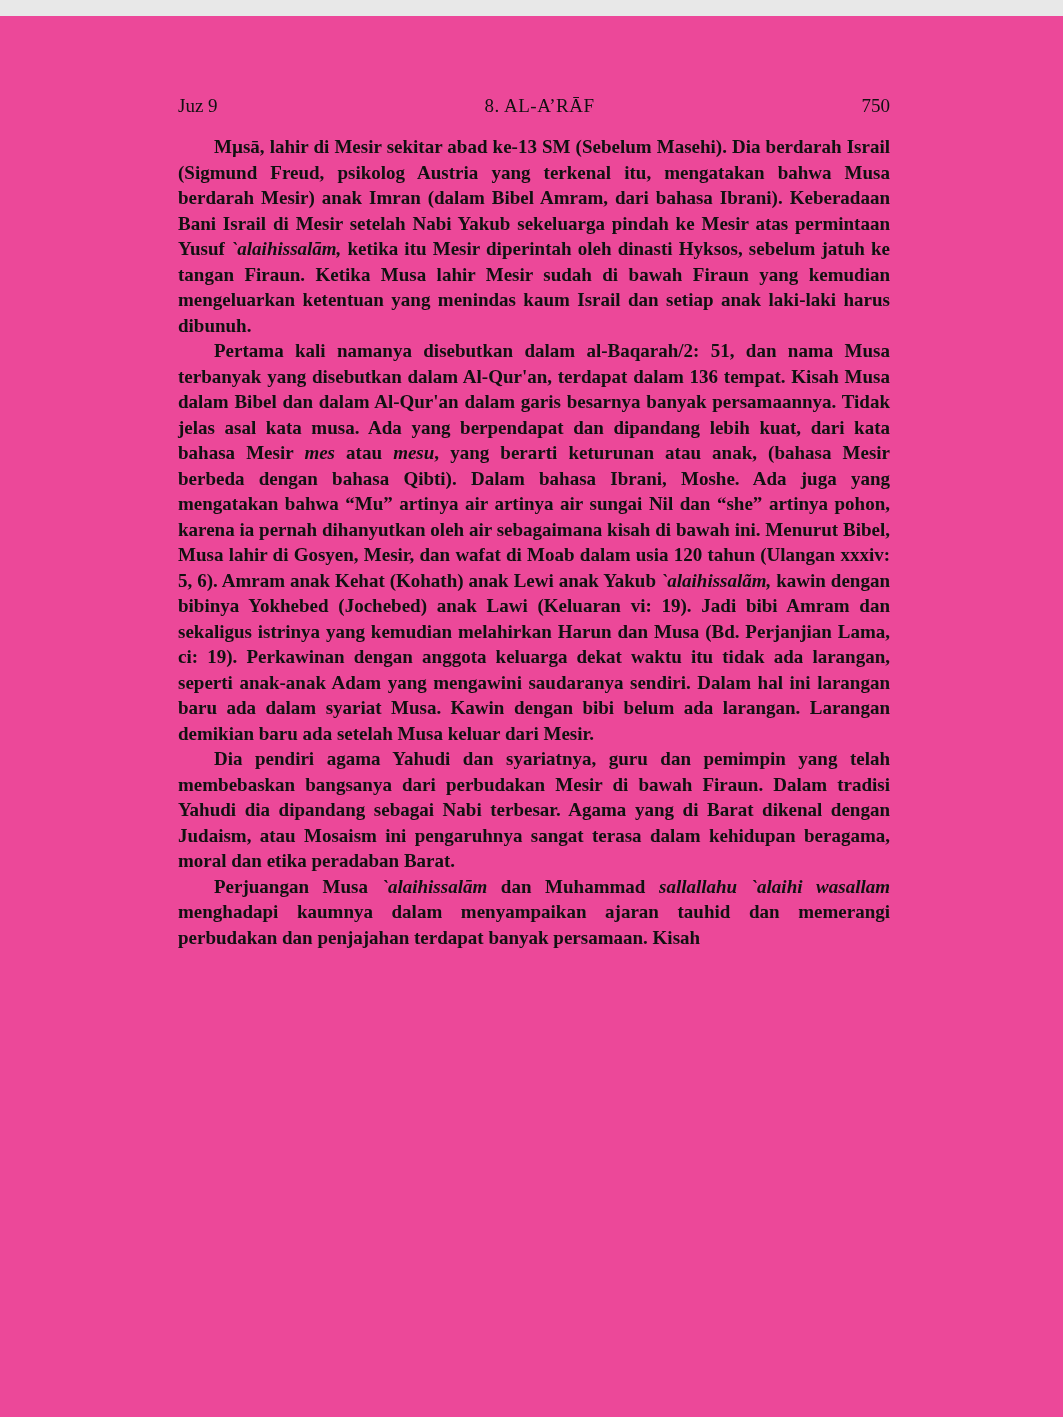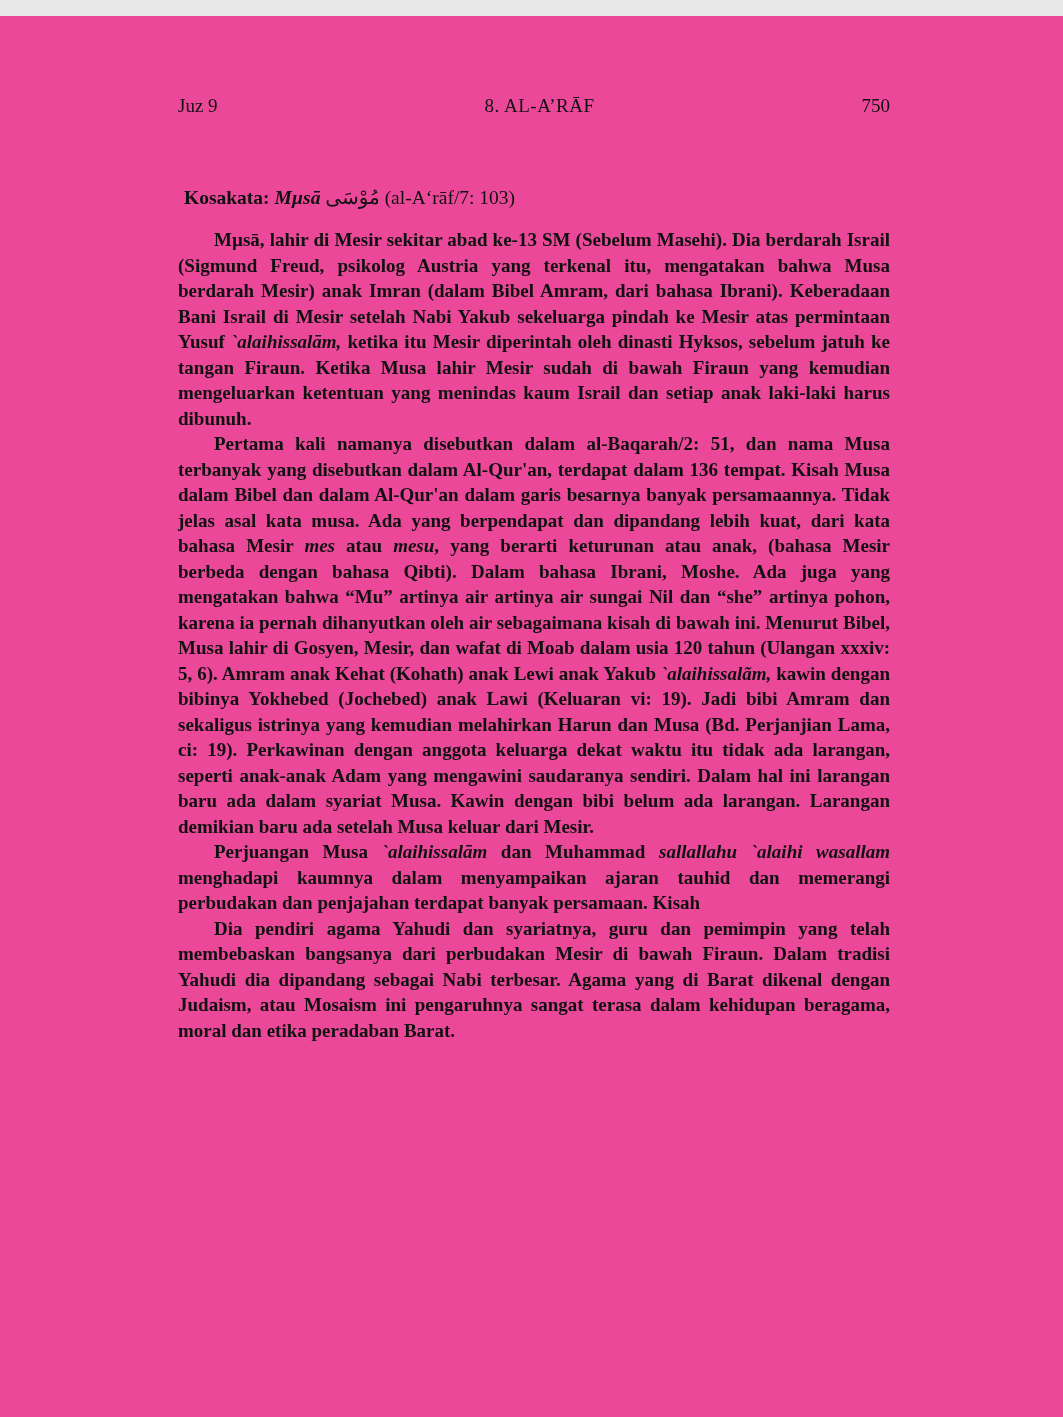--- a/index.html
+++ b/index.html
@@ -80,31 +80,22 @@
 <div class="page">
   <div class="content">
 
     <div class="page-header">
       <span class="left">Juz 9</span>
       <span class="center">8. AL-A’RĀF</span>
       <span class="right">750</span>
     </div>
 
 
-    <div class="kosakata">
-      <span class="label">Kosakata:</span>
-      <span> </span>
-      <span class="term">Mµsā</span>
-      <span> </span>
-      <span class="arabic">مُوْسَى</span>
-      <span> </span>
-      <span class="ref">(al-A‘rāf/7: 103)</span>
-    </div>
 
     <div class="body-paragraphs">
         <p class="para"><span>Mµsā, lahir di Mesir sekitar abad ke-13 SM (Sebelum Masehi). Dia berdarah Israil (Sigmund Freud, psikolog Austria yang terkenal itu, mengatakan bahwa Musa berdarah Mesir) anak Imran (dalam Bibel Amram, dari bahasa Ibrani). Keberadaan Bani Israil di Mesir setelah Nabi Yakub sekeluarga pindah ke Mesir atas permintaan Yusuf </span><span class="it">`alaihissalām,</span><span> ketika itu Mesir diperintah oleh dinasti Hyksos, sebelum jatuh ke tangan Firaun. Ketika Musa lahir Mesir sudah di bawah Firaun yang kemudian mengeluarkan ketentuan yang menindas kaum Israil dan setiap anak laki-laki harus dibunuh.</span></p>
         <p class="para"><span>Pertama kali namanya disebutkan dalam al-Baqarah/2: 51, dan nama Musa terbanyak yang disebutkan dalam Al-Qur'an, terdapat dalam 136 tempat. Kisah Musa dalam Bibel dan dalam Al-Qur'an dalam garis besarnya banyak persamaannya. Tidak jelas asal kata musa. Ada yang berpendapat dan dipandang lebih kuat, dari kata bahasa Mesir </span><span class="it">mes</span><span> atau </span><span class="it">mesu</span><span>, yang berarti keturunan atau anak, (bahasa Mesir berbeda dengan bahasa Qibti). Dalam bahasa Ibrani, Moshe. Ada juga yang mengatakan bahwa “Mu” artinya air artinya air sungai Nil dan “she” artinya pohon, karena ia pernah dihanyutkan oleh air sebagaimana kisah di bawah ini. Menurut Bibel, Musa lahir di Gosyen, Mesir, dan wafat di Moab dalam usia 120 tahun (Ulangan xxxiv: 5, 6). Amram anak Kehat (Kohath) anak Lewi anak Yakub </span><span class="it">`alaihissalãm,</span><span> kawin dengan bibinya Yokhebed (Jochebed) anak Lawi (Keluaran vi: 19).  Jadi bibi Amram dan sekaligus istrinya yang kemudian melahirkan Harun dan Musa (Bd. Perjanjian Lama, ci: 19). Perkawinan dengan anggota keluarga dekat waktu itu tidak ada larangan, seperti anak-anak Adam yang mengawini saudaranya sendiri. Dalam hal ini larangan baru ada dalam syariat Musa. Kawin dengan bibi belum ada larangan. Larangan demikian baru ada setelah Musa keluar dari Mesir.</span></p>
+        <p class="para"><span>Dia pendiri agama Yahudi dan syariatnya, guru dan pemimpin yang telah membebaskan bangsanya dari perbudakan Mesir di bawah Firaun. Dalam tradisi Yahudi dia dipandang sebagai Nabi terbesar. Agama yang di Barat dikenal dengan Judaism, atau Mosaism ini pengaruhnya sangat terasa dalam kehidupan beragama, moral dan etika peradaban Barat.</span></p>
         <p class="para"><span>Perjuangan Musa </span><span class="it">`alaihissalām</span><span> dan Muhammad </span><span class="it">sallallahu `alaihi wasallam</span><span> menghadapi kaumnya dalam menyampaikan ajaran tauhid dan memerangi perbudakan dan penjajahan terdapat banyak persamaan. Kisah</span></p>
-        <p class="para"><span>Dia pendiri agama Yahudi dan syariatnya, guru dan pemimpin yang telah membebaskan bangsanya dari perbudakan Mesir di bawah Firaun. Dalam tradisi Yahudi dia dipandang sebagai Nabi terbesar. Agama yang di Barat dikenal dengan Judaism, atau Mosaism ini pengaruhnya sangat terasa dalam kehidupan beragama, moral dan etika peradaban Barat.</span></p>
       </div>
 
   </div>
 </div>
 
 </body></html>

